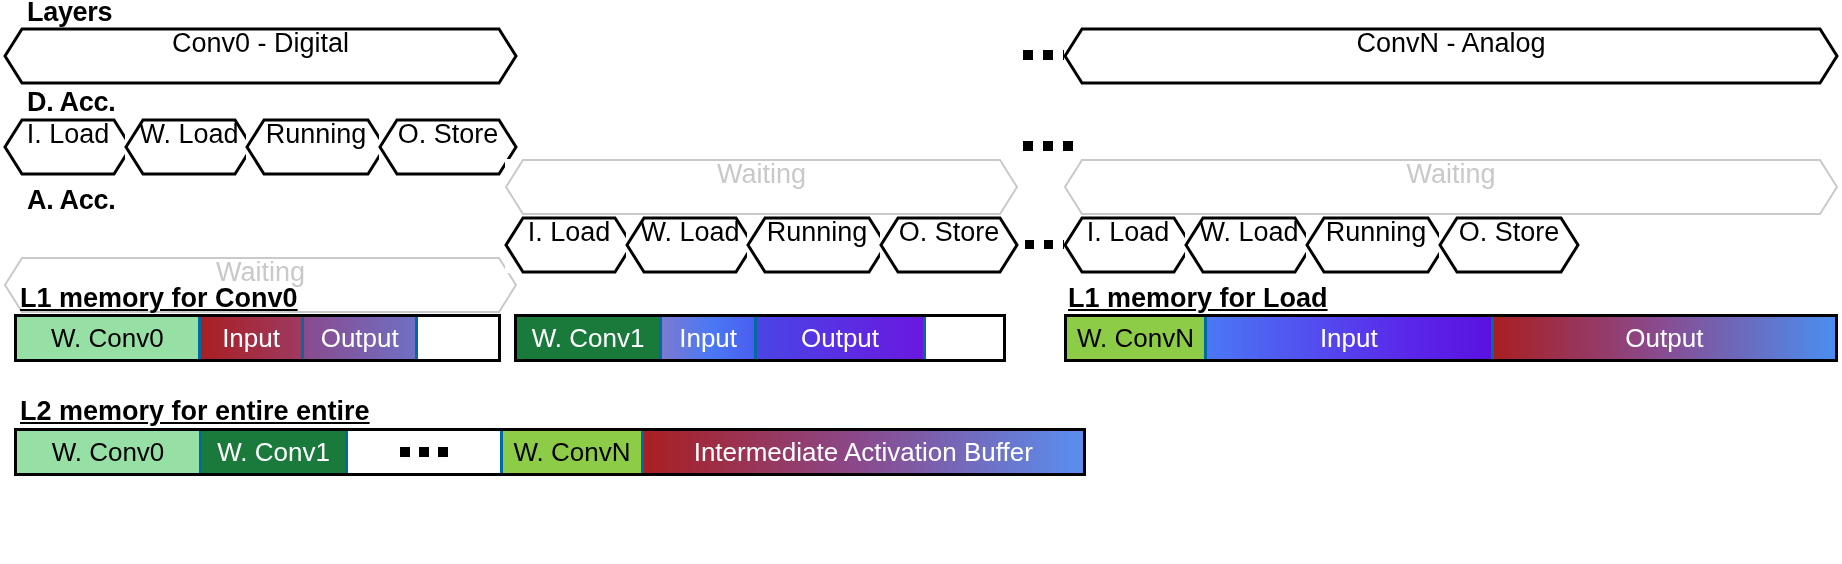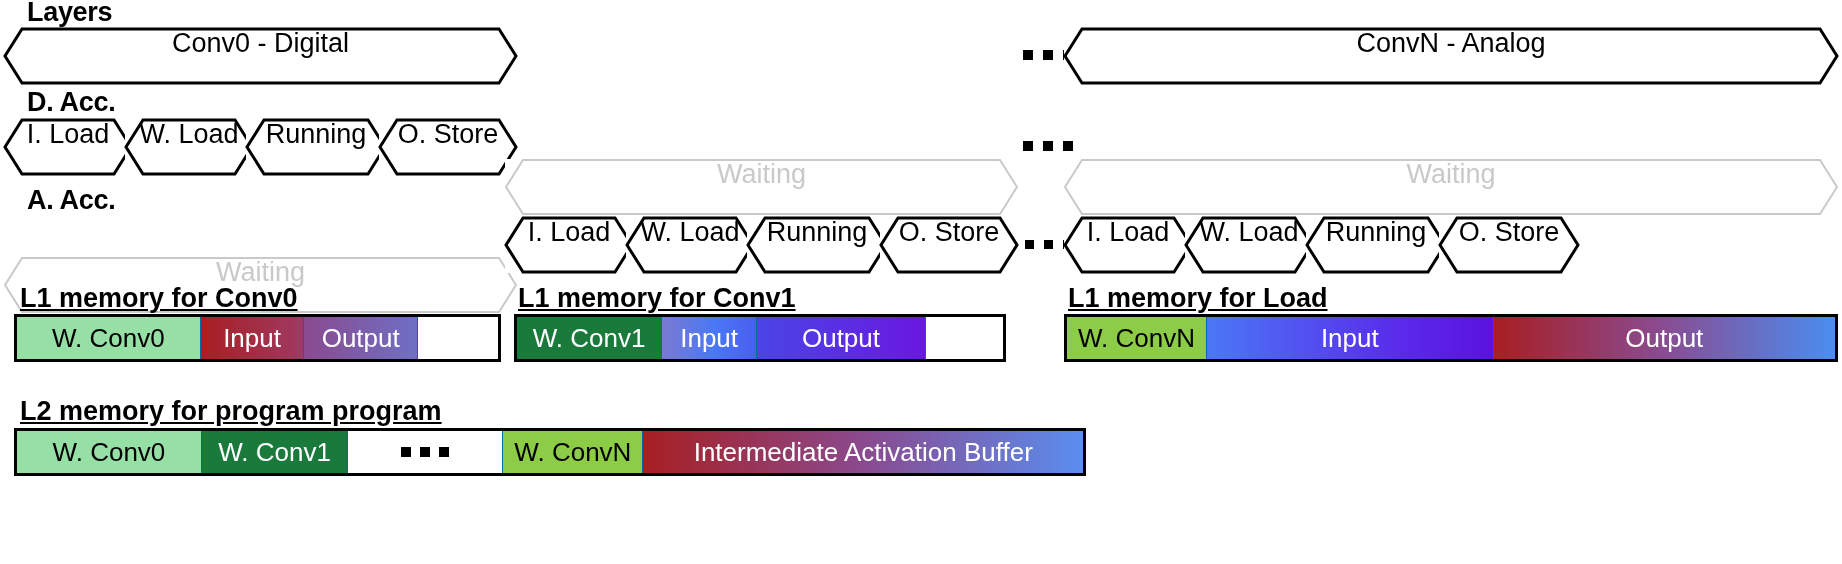--- a/index.html
+++ b/index.html
@@ -98,21 +98,21 @@
   .memseg {
     position: relative;
     height: 100%;
     box-sizing: border-box;
     display: flex;
     align-items: center;
     justify-content: center;
     font-size: 26px;
     white-space: nowrap;
     overflow: hidden;
-    border-right: 1px solid #0369a1;
+    border-right: 3px solid #0369a1;
   }
   .memseg:last-child { border-right: none; }
   .memseg .seglabel { position: relative; z-index: 2; }
   .memseg.dark   { color: #ffffff; }
   .memseg.light  { color: #000000; }
   .memseg.empty  { color: transparent; }
   .memseg .inner-dots {
     display: flex; align-items: center; gap: 9px;
   }
   .memseg .inner-dots i {
@@ -268,21 +268,20 @@
 
     <div class="hex" style="left:1439px; width:140px;">
       <svg viewBox="0 0 140 56" preserveAspectRatio="none">
         <polygon points="18,1 122,1 139,28 122,55 18,55 1,28" fill="#ffffff" stroke="#000000" stroke-width="3" vector-effect="non-scaling-stroke"></polygon>
       </svg>
       <span class="hexlabel">O. Store</span>
     </div>
   </div>
 
   <div class="memtitle" style="left:20px; top:283px;">L1 memory for Conv0</div>
-  <div class="memtitle" style="left:518px; top:283px;">L1 memory for Conv1</div>
   <div class="memtitle" style="left:1068px; top:283px;">L1 memory for Load</div>
 
   <div class="membar" style="left:14px; top:314px; width:487px;">
     <div class="memseg light" style="width:186px; background:#96e0a6;">
       <span class="seglabel">W. Conv0</span>
     </div>
     <div class="memseg dark" style="width:105px; background:linear-gradient(90deg,#a81f22 0%,#9e3a62 100%);">
       <span class="seglabel">Input</span>
     </div>
     <div class="memseg dark" style="width:115px; background:linear-gradient(90deg,#8a4a8e 0%,#6f70c4 100%);">
@@ -313,21 +312,21 @@
       <span class="seglabel">W. ConvN</span>
     </div>
     <div class="memseg dark" style="width:289px; background:linear-gradient(90deg,#4a78f5 0%,#5a28ea 70%,#5a12e0 100%);">
       <span class="seglabel">Input</span>
     </div>
     <div class="memseg dark" style="width:344px; background:linear-gradient(90deg,#a81f22 0%,#8a4a8e 48%,#4a8ef0 100%);">
       <span class="seglabel">Output</span>
     </div>
   </div>
 
-  <div class="memtitle" style="left:20px; top:396px;">L2 memory for program program</div>
+  <div class="memtitle" style="left:20px; top:396px;">L2 memory for entire entire</div>
 
   <div class="membar" style="left:14px; top:428px; width:1072px;">
     <div class="memseg light" style="width:186px; background:#96e0a6;">
       <span class="seglabel">W. Conv0</span>
     </div>
     <div class="memseg dark" style="width:147px; background:#1a7a3c;">
       <span class="seglabel">W. Conv1</span>
     </div>
     <div class="memseg light" style="width:156px; background:#ffffff;">
       <span class="inner-dots">

